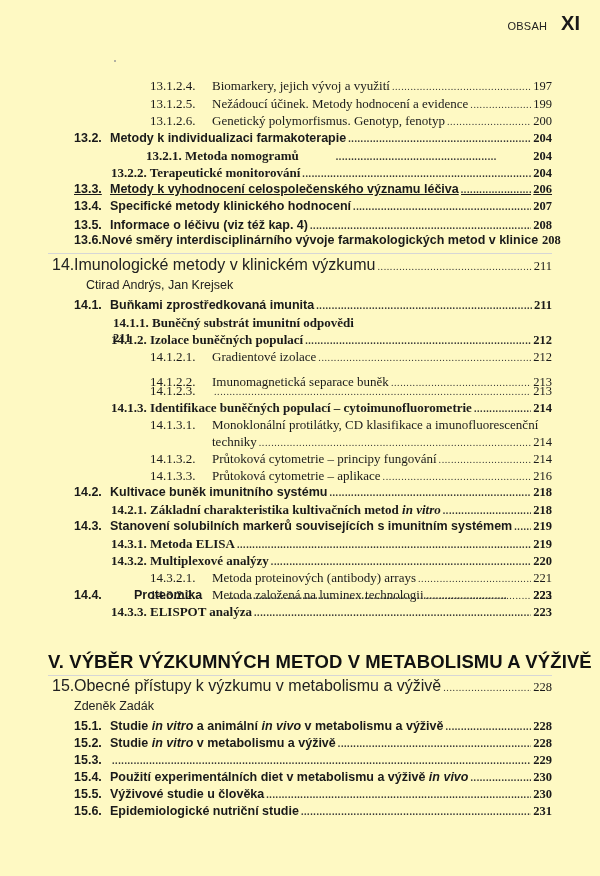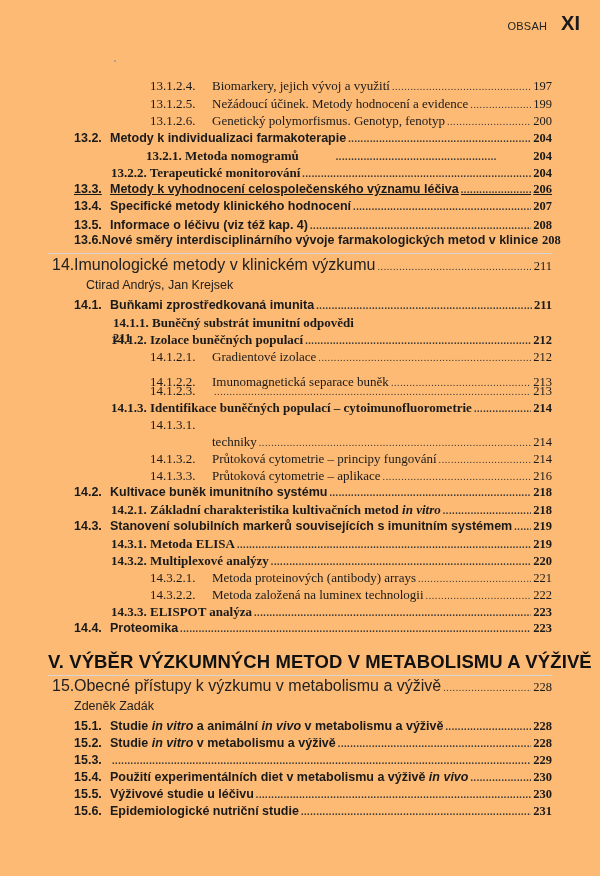--- a/index.html
+++ b/index.html
@@ -1,20 +1,20 @@
 <!DOCTYPE html>
 <html><head>
 <meta charset="utf-8">
 <style>
   html, body { margin:0; padding:0; }
   body {
     width:600px; height:876px; background:#fdfdfd; position:relative; overflow:hidden;
     color:#1a1a1a;
   }
-  .page { position:absolute; left:0; top:0; width:600px; height:876px; background:#fdba74; }
+  .page { position:absolute; left:0; top:0; width:600px; height:876px; background:#fef9c3; }
   .running-head { position:absolute; top:12px; right:20px; display:flex; align-items:baseline; gap:14px; }
   .rh-label { font-family:"Liberation Sans", sans-serif; font-size:11px; letter-spacing:0.2px; color:#222; }
   .rh-num { font-family:"Liberation Sans", sans-serif; font-weight:bold; font-size:20px; color:#1a1a1a; }
   .speck { position:absolute; left:114px; top:60px; width:2px; height:2px; background:#999; border-radius:1px; }
 
   .toc { position:absolute; left:0; top:0; width:600px; }
   .row { position:absolute; left:0; height:18px; display:flex; align-items:baseline; white-space:nowrap; }
   .num { display:inline-block; }
   .title { white-space:nowrap; }
   .leader {
@@ -149,20 +149,21 @@
       <span class="leader"></span>
       <span class="page-num">213</span>
     </div>
     <div class="row serif-b" style="top:400px;left:111px;width:441px;">
       <span class="title"><span>14.1.3.</span> <span>Identifikace buněčných populací – cytoimunofluorometrie</span></span>
       <span class="leader"></span>
       <span class="page-num">214</span>
     </div>
     <div class="row serif-r" style="top:417px;left:150px;width:402px;">
       <span class="num" style="width:62px">14.1.3.1.</span>
+      <span class="title">Monoklonální protilátky, CD klasifikace a imunofluorescenční</span>
     </div>
     <div class="row serif-r" style="top:434px;left:212px;width:340px;">
       <span class="title">techniky</span>
       <span class="leader"></span>
       <span class="page-num">214</span>
     </div>
     <div class="row serif-r" style="top:451px;left:150px;width:402px;">
       <span class="num" style="width:62px">14.1.3.2.</span>
       <span class="title">Průtoková cytometrie – principy fungování</span>
       <span class="leader"></span>
@@ -211,21 +212,21 @@
       <span class="num" style="width:62px">14.3.2.2.</span>
       <span class="title">Metoda založená na luminex technologii</span>
       <span class="leader"></span>
       <span class="page-num">222</span>
     </div>
     <div class="row serif-b" style="top:604px;left:111px;width:441px;">
       <span class="title"><span>14.3.3.</span> <span>ELISPOT analýza</span></span>
       <span class="leader"></span>
       <span class="page-num">223</span>
     </div>
-    <div class="row sans-b" style="top:621px;left:74px;width:478px;">
+    <div class="row sans-b" style="top:588px;left:74px;width:478px;gap:24px;">
       <span class="num" style="width:36px">14.4.</span>
       <span class="title">Proteomika</span>
       <span class="leader"></span>
       <span class="page-num">223</span>
     </div>
 
     <div class="part" style="top:651px;">V. VÝBĚR VÝZKUMNÝCH METOD V METABOLISMU A VÝŽIVĚ</div>
 
     <div class="sep" style="top:675px;"></div>
 
@@ -255,21 +256,21 @@
       <span class="page-num">229</span>
     </div>
     <div class="row sans-b" style="top:770px;left:74px;width:478px;">
       <span class="num" style="width:36px">15.4.</span>
       <span class="title"><span>Použití experimentálních diet v metabolismu a výživě </span><span class="i">in vivo</span></span>
       <span class="leader"></span>
       <span class="page-num">230</span>
     </div>
     <div class="row sans-b" style="top:787px;left:74px;width:478px;">
       <span class="num" style="width:36px">15.5.</span>
-      <span class="title">Výživové studie u léčivu</span>
+      <span class="title">Výživové studie u člověka</span>
       <span class="leader"></span>
       <span class="page-num">230</span>
     </div>
     <div class="row sans-b" style="top:804px;left:74px;width:478px;">
       <span class="num" style="width:36px">15.6.</span>
       <span class="title">Epidemiologické nutriční studie</span>
       <span class="leader"></span>
       <span class="page-num">231</span>
     </div>
   </div>

